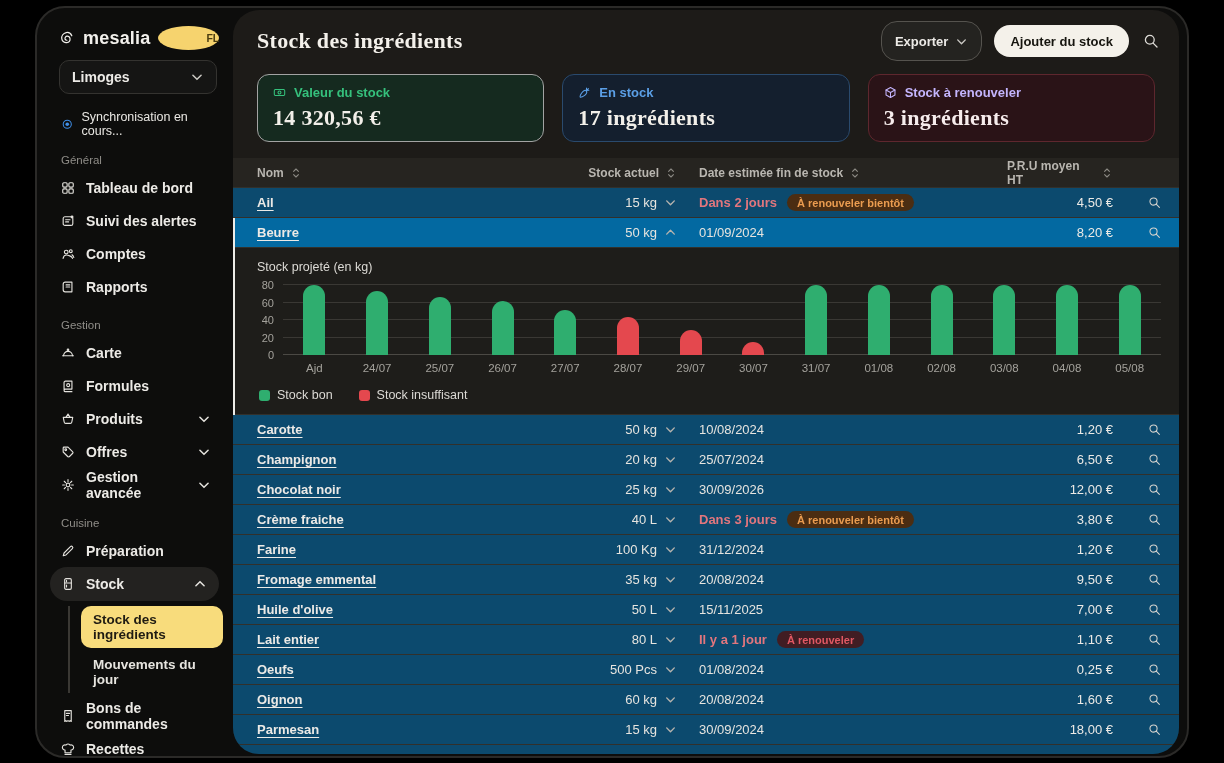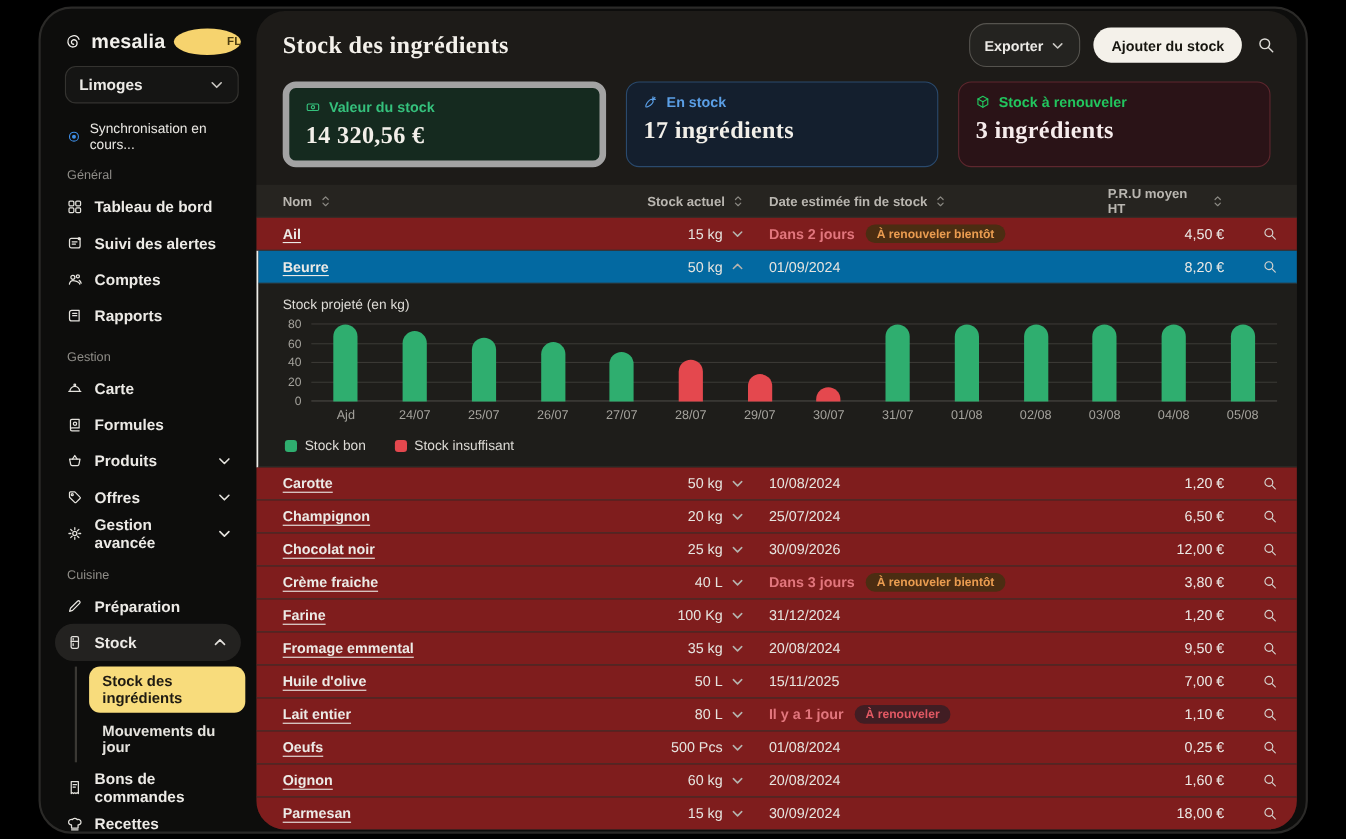--- a/index.html
+++ b/index.html
@@ -52,35 +52,35 @@
   .btn-light{height:32px;padding:0 16px;border-radius:17px;background:#f4f1ea;border:none;color:#16150f;
     font-size:13px;font-weight:700;cursor:pointer;font-family:inherit;}
   .head-search{color:#dddbd6;cursor:pointer;margin-left:2px;}
 
   
   .stats{display:flex;gap:18px;padding:4px 24px 16px;}
   .stat{flex:1;border-radius:12px;padding:10px 15px;box-sizing:border-box;}
   .s-label{display:flex;align-items:center;gap:8px;font-size:13px;font-weight:700;}
   .s-value{margin-top:5px;font-family:"Liberation Serif",serif;font-weight:700;font-size:22px;
     color:#f2efe9;letter-spacing:.3px;}
-  .stat.green{background:#152a1f;border:6px solid #a3a3a3;}  .stat.green .s-label{color:#35c07c;}
+  .stat.green{background:#152a1f;border:1px solid #a3a3a3;}  .stat.green .s-label{color:#35c07c;}
   .stat.blue{background:#141f2e;border:1px solid #2a4a6d;}   .stat.blue .s-label{color:#5b9fe6;}
-  .stat.red{background:#2a1317;border:1px solid #5e272e;}    .stat.red .s-label{color:#22c55e;}
+  .stat.red{background:#2a1317;border:1px solid #5e272e;}    .stat.red .s-label{color:#c4b5fd;}
   .stat.red .s-value{color:#f6ecec;}
 
   
   .t-head,.row{display:grid;grid-template-columns:300px 120px 330px 1fr 52px;
     padding:0 14px 0 24px;align-items:center;}
   .t-head{height:29px;background:#262420;color:#b9b6b0;font-size:12px;font-weight:700;
     border-bottom:1px solid #32302b;}
   .hcell{display:flex;align-items:center;gap:6px;}
   .hcell .icon{color:#8a8882;}
   .hcell.right{justify-content:flex-end;}
   .hcell.pad{padding-left:22px;}
-  .row{height:29px;border-bottom:1px solid #32302b;font-size:13px;background:#7f1d1d;}
+  .row{height:29px;border-bottom:1px solid #32302b;font-size:13px;background:#0c4a6e;}
   .name-link{text-decoration:underline;text-underline-offset:3px;font-weight:600;color:#eceae6;
     cursor:pointer;}
   .c-stock{display:flex;justify-content:flex-end;align-items:center;gap:7px;cursor:pointer;}
   .c-stock .icon{color:#b5b3ae;}
   .c-date{padding-left:22px;display:flex;align-items:center;gap:10px;}
   .warn{color:#e2767d;font-weight:600;}
   .badge{font-size:11px;font-weight:700;padding:2.5px 10px;border-radius:10px;white-space:nowrap;}
   .badge.soon{background:#4b2d12;color:#ea9c50;}
   .badge.late{background:#411d23;color:#e15863;}
   .c-price{text-align:right;color:#eceae6;}

